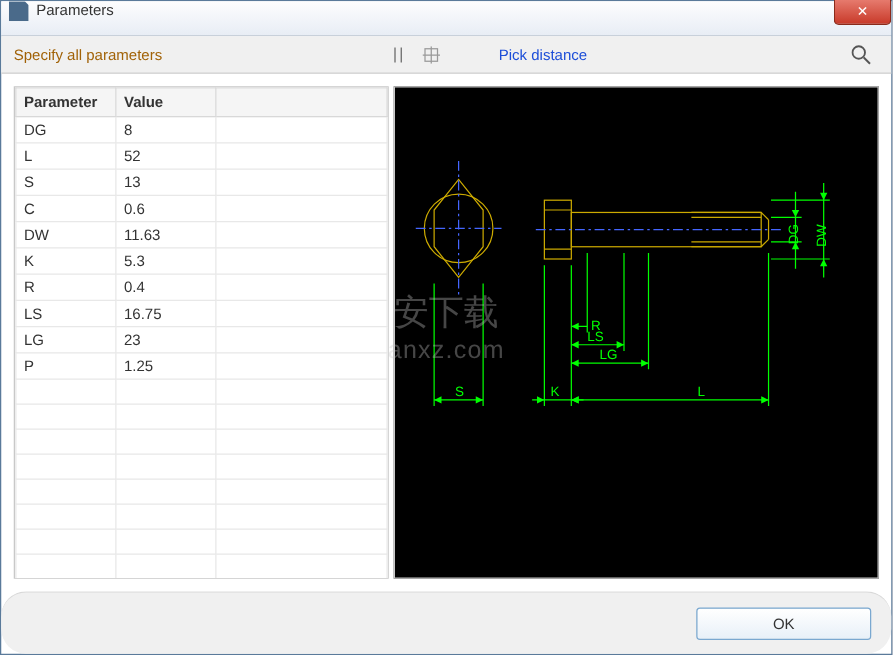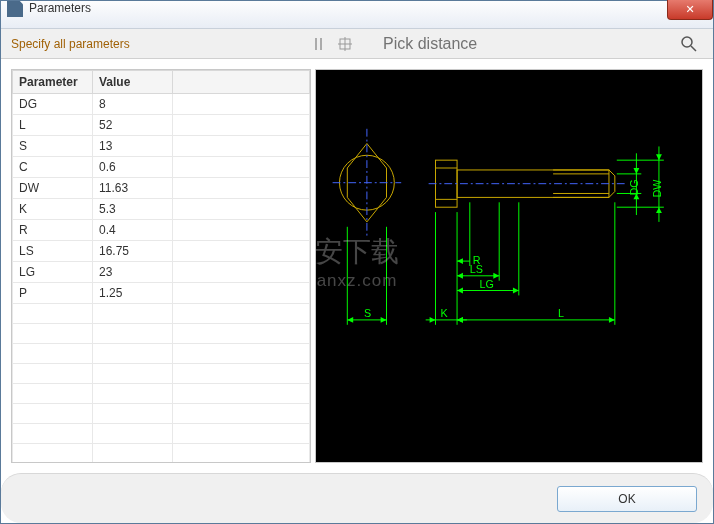--- a/index.html
+++ b/index.html
@@ -68,21 +68,21 @@
     align-items: center;
     gap: 10px;
   }
   .tb-icon {
     width: 16px; height: 16px;
     display: inline-flex;
     align-items: center;
     justify-content: center;
     color: #666;
   }
-  .tb-text { color: #737373; font-size: 16px; margin-left: 20px; }
+  .tb-text { color: #1d4ed8; font-size: 12px; margin-left: 36px; }
   .search-icon {
     position: absolute;
     right: 16px;
     cursor: pointer;
   }
   .content {
     display: flex;
     position: absolute;
     top: 58px; left: 0; right: 0; bottom: 50px;
     padding: 10px;
@@ -148,21 +148,21 @@
     position: absolute;
     top: 50%; left: 50%;
     transform: translate(-50%, -50%);
     color: rgba(200,200,200,0.35);
     font-size: 28px;
     font-family: Arial, sans-serif;
     text-align: center;
     pointer-events: none;
     z-index: 100;
   }
-  .watermark .sub { font-size: 17px; letter-spacing: 1px; }
+  .watermark .sub { font-size: 20px; letter-spacing: 1px; }
   svg.drawing { width: 100%; height: 100%; display: block; }
   .dim-line { stroke: #00ff00; stroke-width: 1; fill: none; }
   .dim-text { fill: #00ff00; font-size: 11px; font-family: Arial; }
   .part-line { stroke: #ccaa00; stroke-width: 1; fill: none; }
   .center-line { stroke: #4466ff; stroke-width: 1; stroke-dasharray: 8 3 2 3; fill: none; }
 </style>
 </head>
 <body>
 
 <div class="window">

